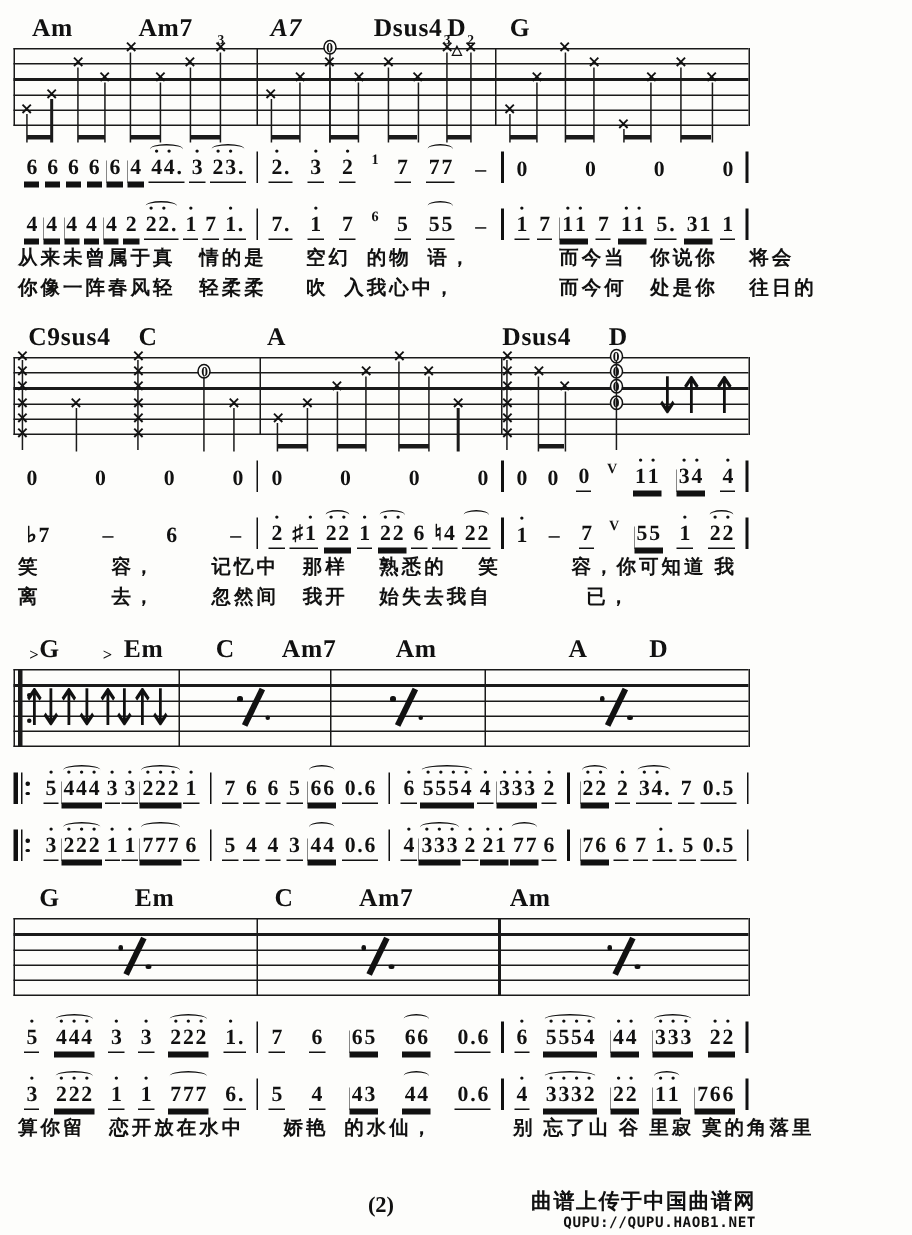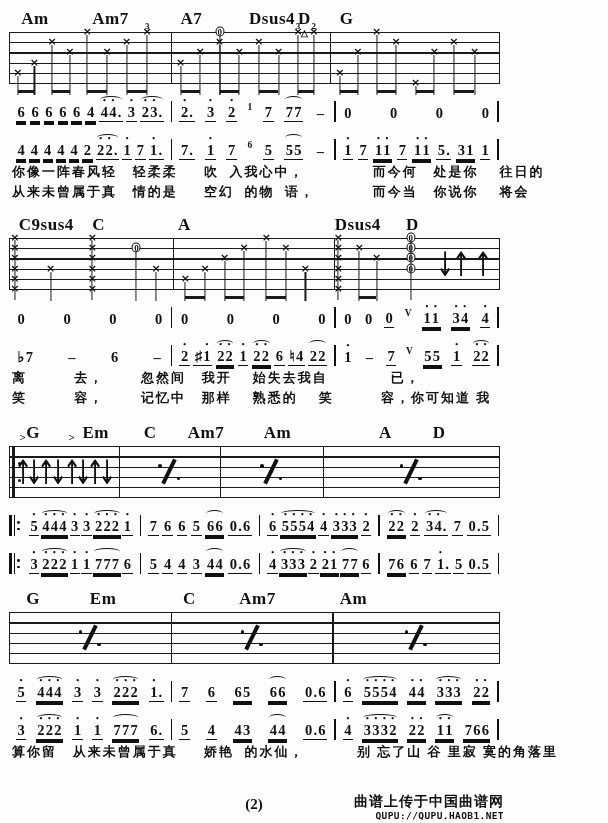--- a/index.html
+++ b/index.html
@@ -61,21 +61,21 @@
 </style>
 </head>
 <body>
 
 <div class="page">
   <div id="score">
       <div class="system" style="margin-bottom: 12px;">
         <div class="chord-row">
           <span class="chord" style="left: 2.5%;">Am</span>
           <span class="chord" style="left: 17%;">Am7</span>
-          <span class="chord" style="left: 35%;">A7</span>
+          <span class="chord" style="left: 35%; font-style: italic;">A7</span>
           <span class="chord" style="left: 49%;">Dsus4</span>
           <span class="chord" style="left: 59%;">D<i class="chord-mark">△</i></span>
           <span class="chord" style="left: 67.5%;">G</span>
         </div>
         <div class="staff">
           <div class="sline" style="top: 0px;"></div>
           <div class="sline" style="top: 10.2px;"></div>
           <div class="sline" style="top: 20.4px;"></div>
           <div class="sline" style="top: 30.6px;"></div>
           <div class="sline" style="top: 40.8px;"></div>
@@ -311,22 +311,22 @@
             <span class="tok u2">
               <span class="ch">3</span>
               <span class="ch">1</span>
             </span>
             <span class="tok u1">
               <span class="ch">1</span>
             </span>
           </div>
           <span class="nbar"></span>
         </div>
+        <div class="lyric">从来未曾属于真   情的是     空幻  的物  语，           而今当   你说你    将会</div>
         <div class="lyric">你像一阵春风轻   轻柔柔     吹  入我心中，             而今何   处是你    往日的</div>
-        <div class="lyric">从来未曾属于真   情的是     空幻  的物  语，           而今当   你说你    将会</div>
       </div>
       <div class="system" style="margin-bottom: 14px;">
         <div class="chord-row">
           <span class="chord" style="left: 2%; margin-top: 36px;">C9sus4</span>
           <span class="chord" style="left: 17%;">C</span>
           <span class="chord" style="left: 34.5%;">A</span>
           <span class="chord" style="left: 66.5%;">Dsus4</span>
           <span class="chord" style="left: 81%;">D</span>
         </div>
         <div class="staff">
@@ -521,22 +521,22 @@
             <span class="tok u1">
               <span class="ch">1<i class="du">•</i></span>
             </span>
             <span class="tok tie u1">
               <span class="ch">2<i class="du">•</i></span>
               <span class="ch">2<i class="du">•</i></span>
             </span>
           </div>
           <span class="nbar"></span>
         </div>
+        <div class="lyric">笑         容，       记忆中   那样    熟悉的    笑         容，你可知道 我</div>
         <div class="lyric">离         去，       忽然间   我开    始失去我自            已，</div>
-        <div class="lyric">笑         容，       记忆中   那样    熟悉的    笑         容，你可知道 我</div>
       </div>
       <div class="system" style="margin-bottom: 12px;">
         <div class="chord-row">
           <span class="chord" style="left: 3.5%;">G</span>
           <span class="chord" style="left: 15%;">Em</span>
           <span class="chord" style="left: 27.5%;">C</span>
           <span class="chord" style="left: 36.5%;">Am7</span>
           <span class="chord" style="left: 52%;">Am</span>
           <span class="chord" style="left: 75.5%;">A</span>
           <span class="chord" style="left: 86.5%;">D</span>
@@ -975,21 +975,21 @@
               <span class="ch">1<i class="du">•</i></span>
             </span>
             <span class="tok u2">
               <span class="ch">7</span>
               <span class="ch">6</span>
               <span class="ch">6</span>
             </span>
           </div>
           <span class="nbar"></span>
         </div>
-        <div class="lyric">算你留   从来未曾属于真     娇艳  的水仙，          别 忘了山 谷 里寂 寞的角落里</div>
+        <div class="lyric">算你留   恋开放在水中     娇艳  的水仙，          别 忘了山 谷 里寂 寞的角落里</div>
       </div>
     </div>
   <div class="footer">
     <div class="page-number">(2)</div>
     <div class="watermark">
       <div class="wm-cn">曲谱上传于中国曲谱网</div>
       <div class="wm-url">QUPU://QUPU.HAOB1.NET</div>
     </div>
   </div>
 </div>

